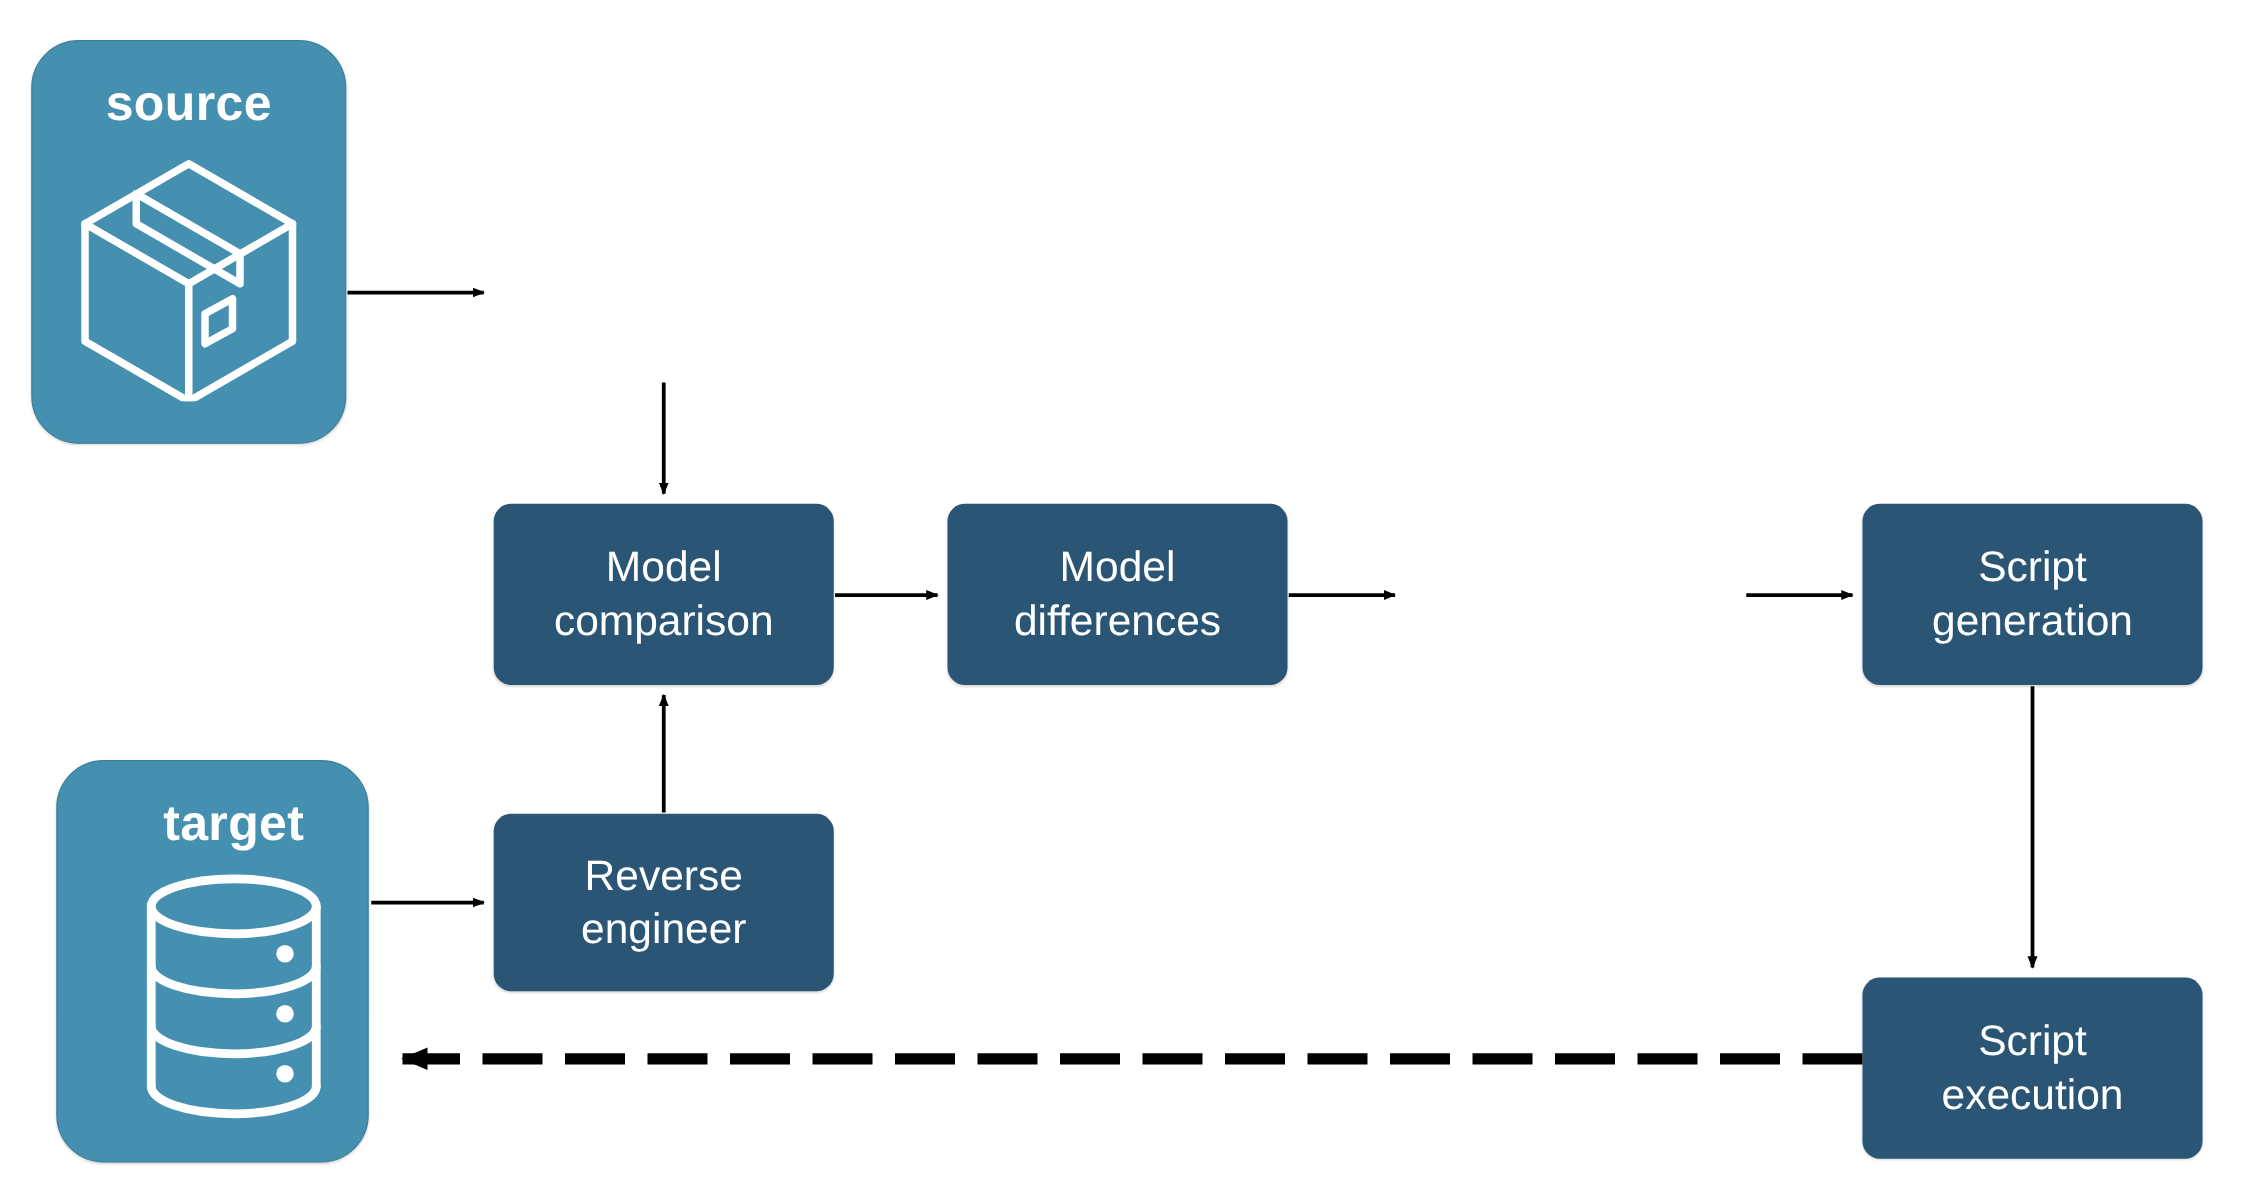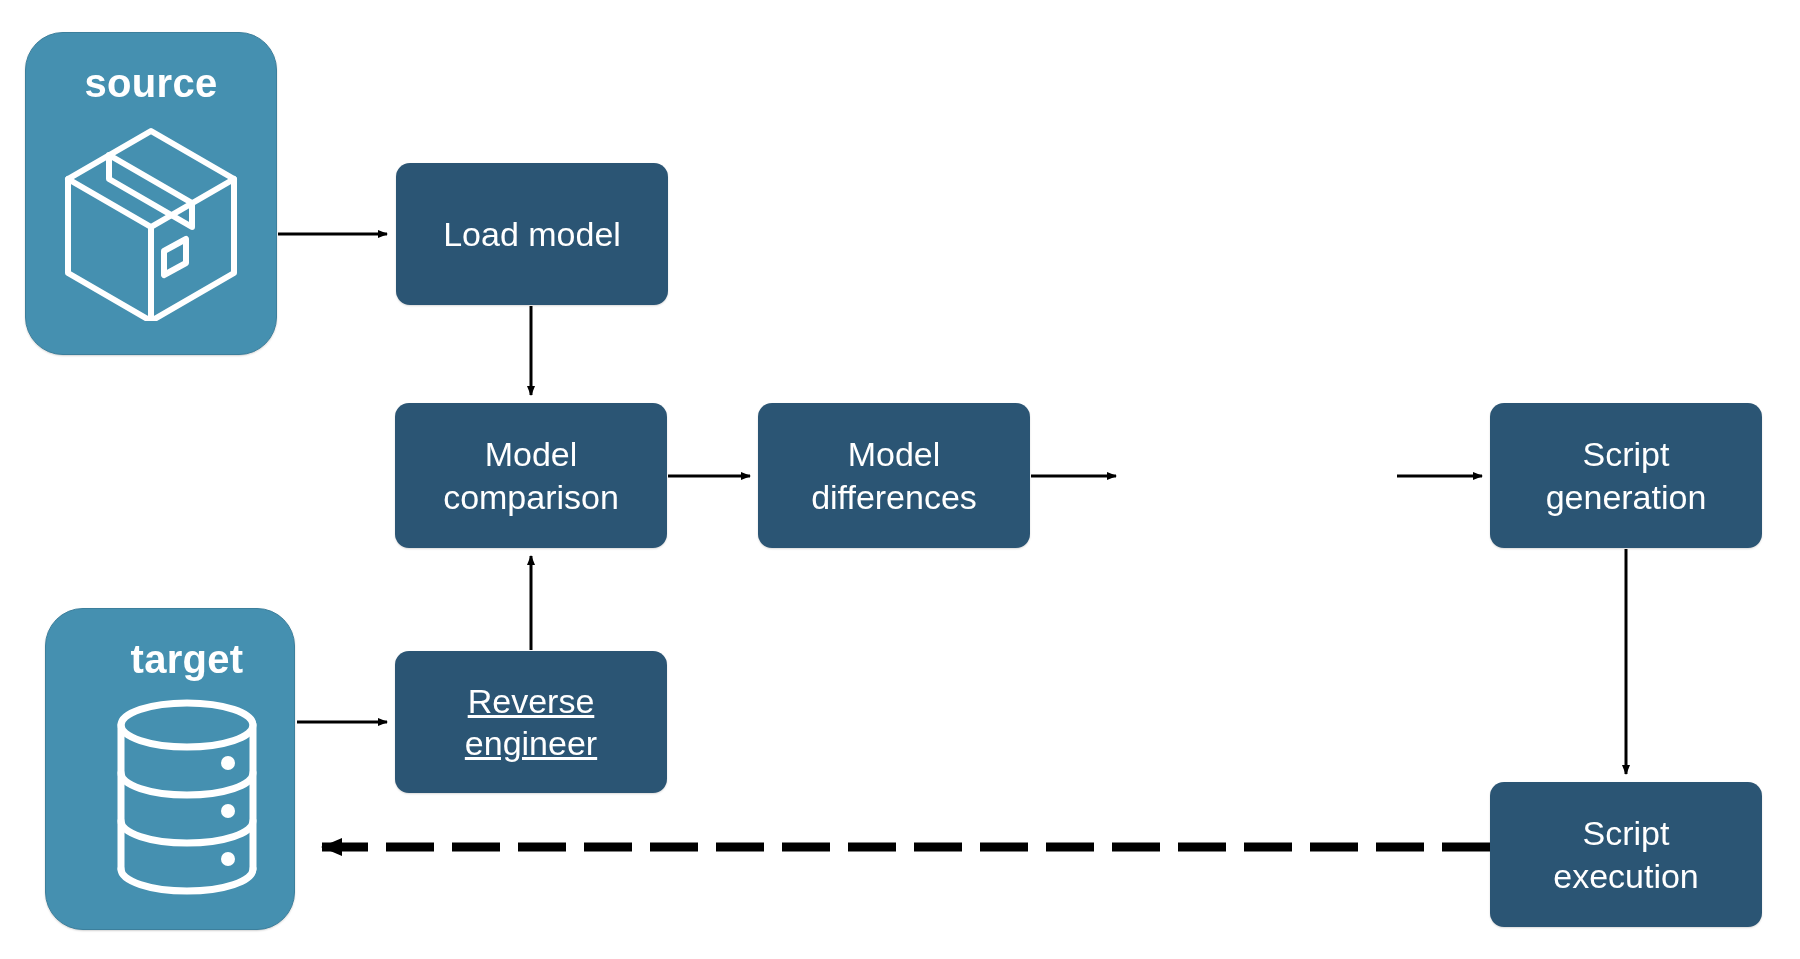--- a/index.html
+++ b/index.html
@@ -96,26 +96,25 @@
           <path d="M19 76 A66 22 0 0 0 151 76"></path>
           <path d="M19 124 A66 22 0 0 0 151 124"></path>
         </g>
         <circle cx="126" cy="66" r="7" fill="#ffffff"></circle>
         <circle cx="126" cy="114" r="7" fill="#ffffff"></circle>
         <circle cx="126" cy="162" r="7" fill="#ffffff"></circle>
       </svg>
     </div>
   </div>
 
-  <div class="pbox" style="left:396px; top:163px; width:272px; height:142px;">Load model</div>
 
   <div class="pbox" style="left:395px; top:403px; width:272px; height:145px;">Model
 comparison</div>
 
-  <div class="pbox" style="left:395px; top:651px; width:272px; height:142px;text-decoration:underline;">Reverse
+  <div class="pbox" style="left:395px; top:651px; width:272px; height:142px;">Reverse
 engineer</div>
 
   <div class="pbox" style="left:758px; top:403px; width:272px; height:145px;">Model
 differences</div>
 
 
   <div class="pbox" style="left:1490px; top:403px; width:272px; height:145px;">Script
 generation</div>
 
   <div class="pbox" style="left:1490px; top:782px; width:272px; height:145px;">Script

